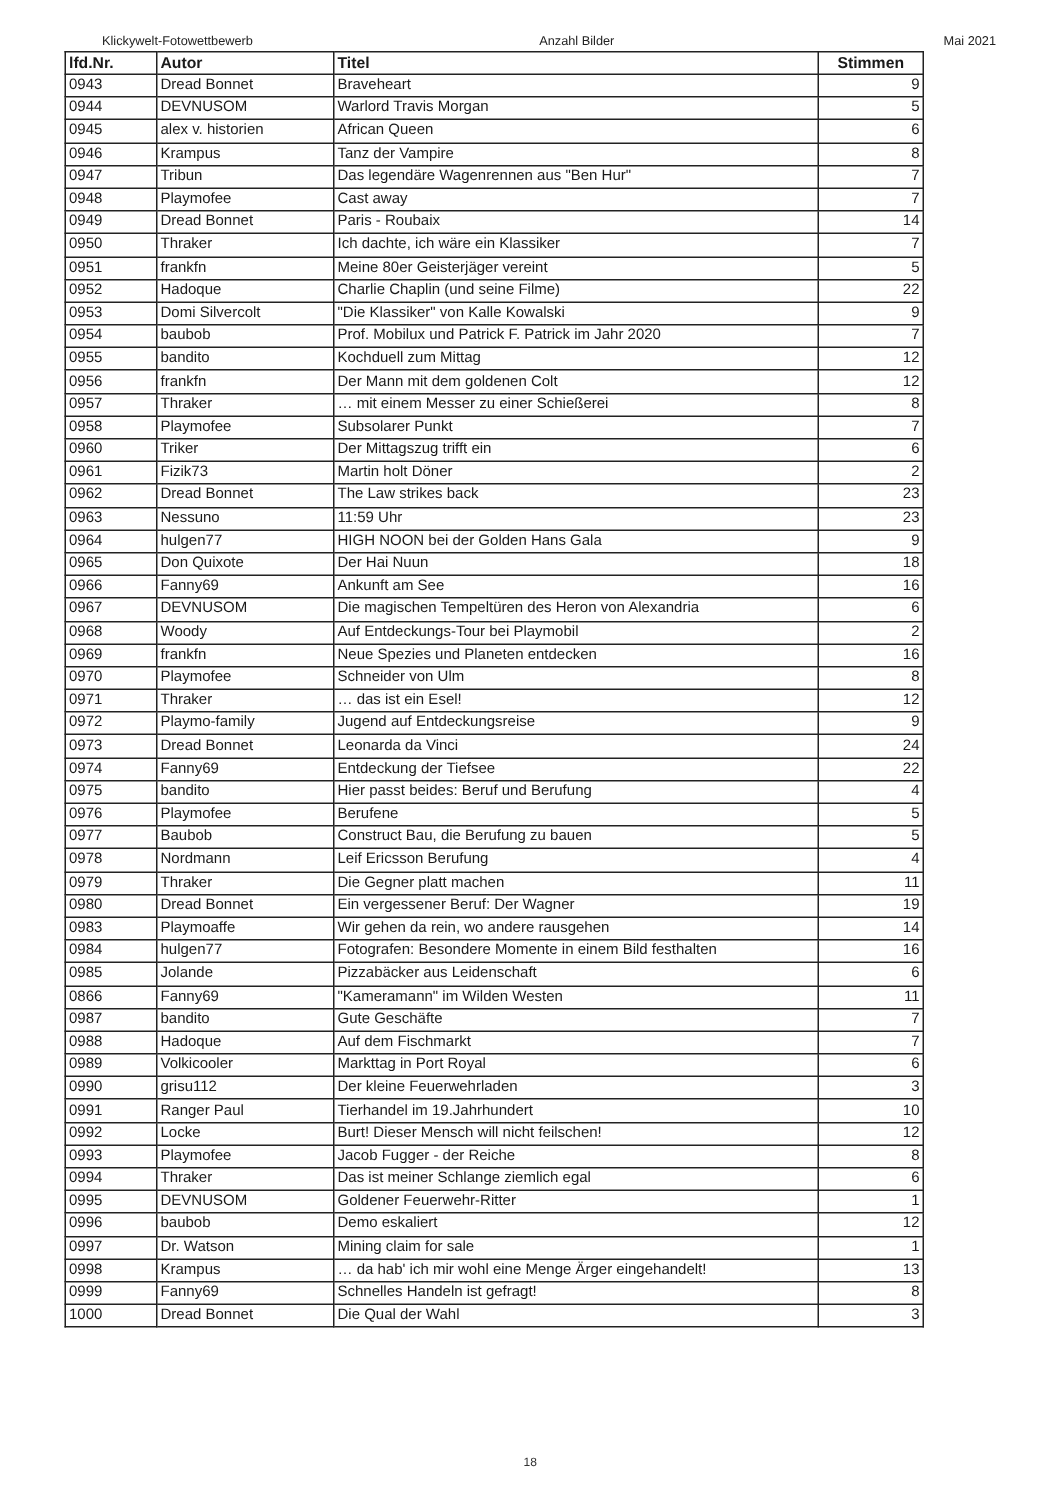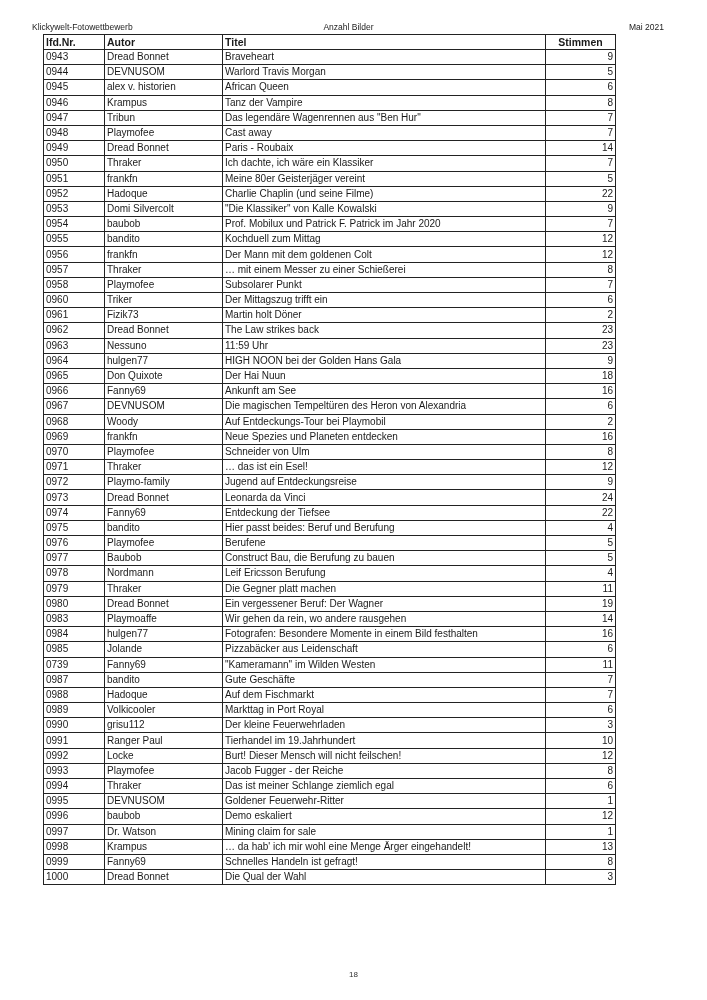--- a/index.html
+++ b/index.html
@@ -1,18 +1,18 @@
 <!DOCTYPE html>
 <html><head>
 <meta charset="utf-8">
 <style>
   html, body { margin: 0; padding: 0; background: #ffffff; }
   body { width: 707px; height: 1000px; position: relative; overflow: hidden;
          font-family: "Liberation Sans", "DejaVu Sans", sans-serif; color: #1a1a1a; }
-  .hdr { position: absolute; top: 22px; font-size: 8.5px; color: #222; }
+  .hdr { position: absolute; top: 22px; font-size: 8.5px; color: #222; margin-left: 36px; }
   .hdr-left { left: 32px; }
   .hdr-center { left: 0; width: 697px; text-align: center; }
   .hdr-right { right: 43px; }
   table.list { position: absolute; left: 43px; top: 34px; width: 572px;
                border-collapse: collapse; table-layout: fixed; font-size: 10px; }
   table.list col.c1 { width: 61px; }
   table.list col.c2 { width: 118px; }
   table.list col.c3 { width: 323px; }
   table.list col.c4 { width: 70px; }
   table.list th, table.list td { border: 1px solid #222; padding: 0 2px; white-space: nowrap; overflow: hidden; }
@@ -279,21 +279,21 @@
         <td>Fotografen: Besondere Momente in einem Bild festhalten</td>
         <td class="num">16</td>
       </tr>
       <tr>
         <td>0985</td>
         <td>Jolande</td>
         <td>Pizzabäcker aus Leidenschaft</td>
         <td class="num">6</td>
       </tr>
       <tr>
-        <td>0739</td>
+        <td>0866</td>
         <td>Fanny69</td>
         <td>"Kameramann" im Wilden Westen</td>
         <td class="num">11</td>
       </tr>
       <tr>
         <td>0987</td>
         <td>bandito</td>
         <td>Gute Geschäfte</td>
         <td class="num">7</td>
       </tr>

